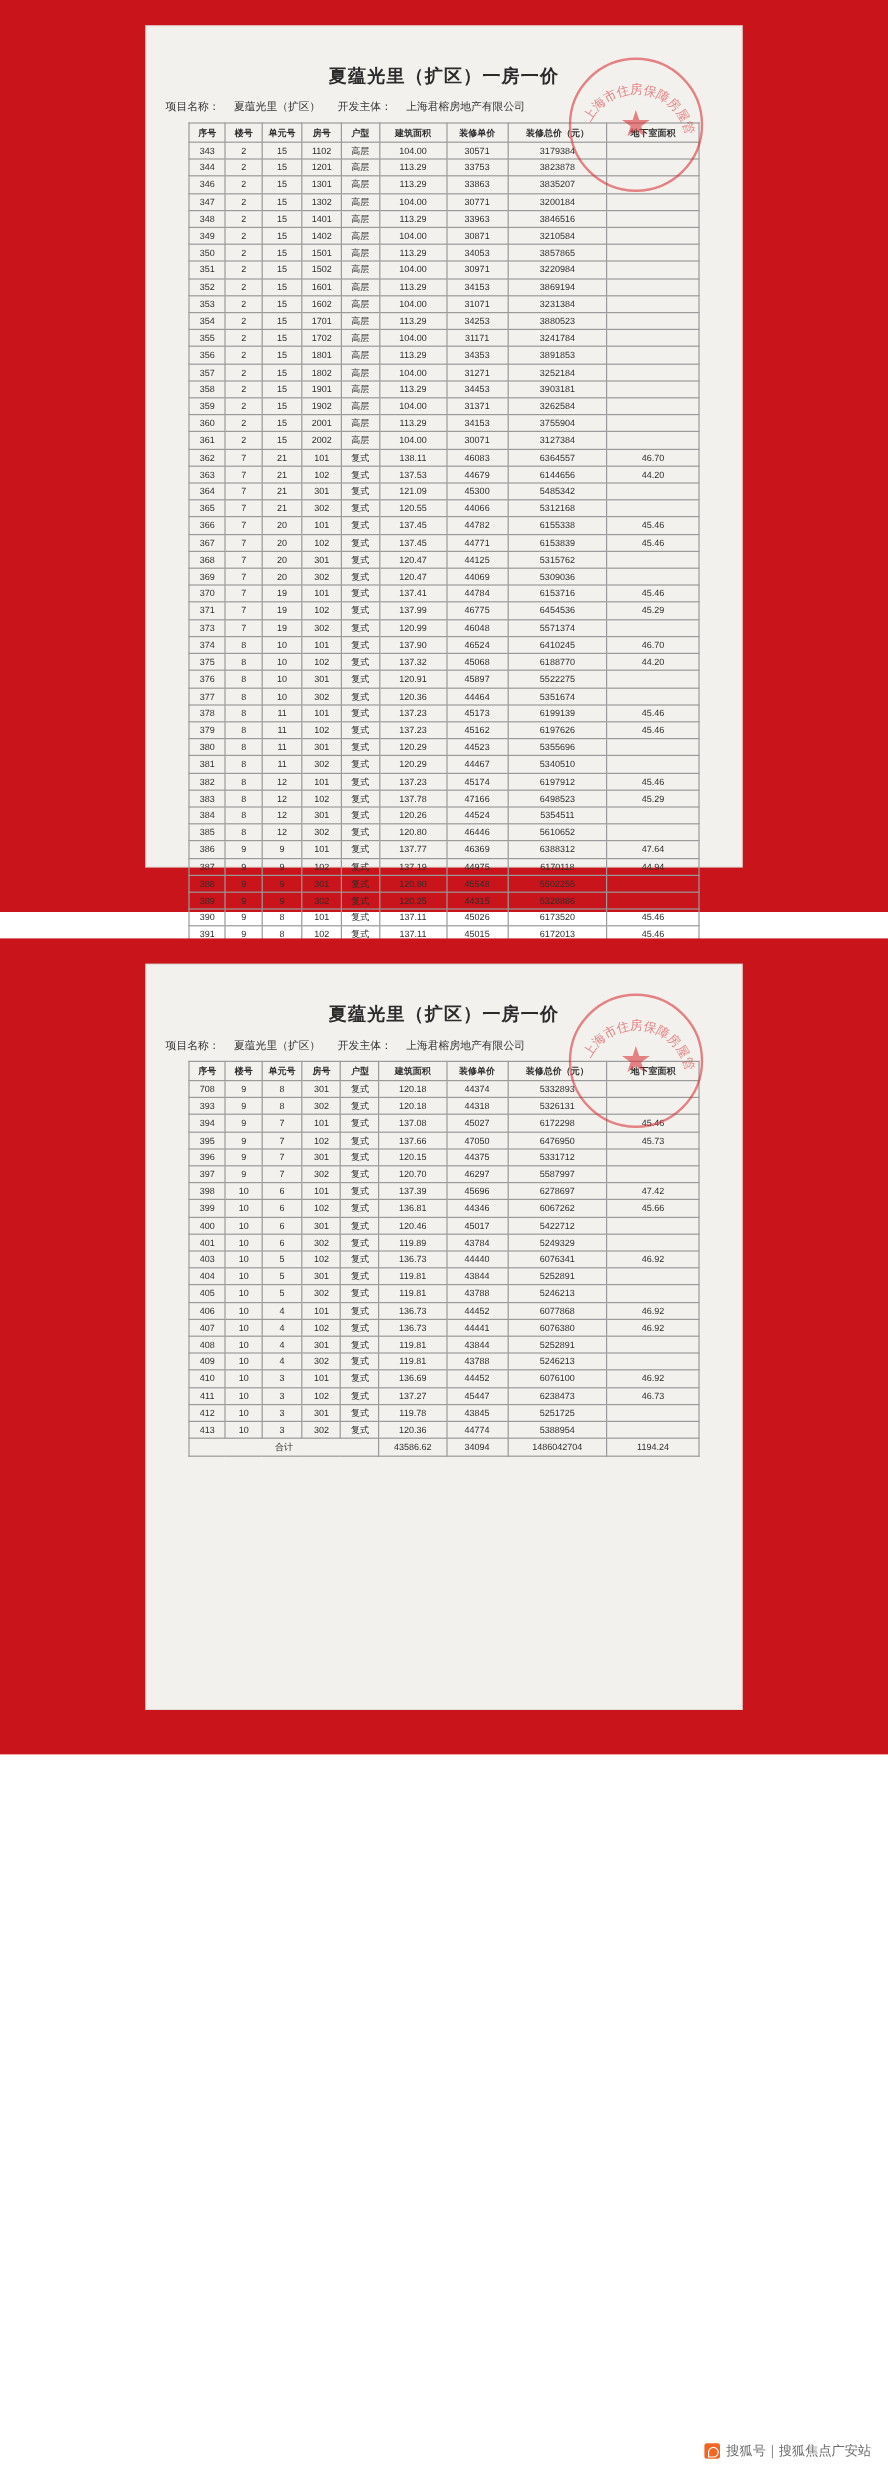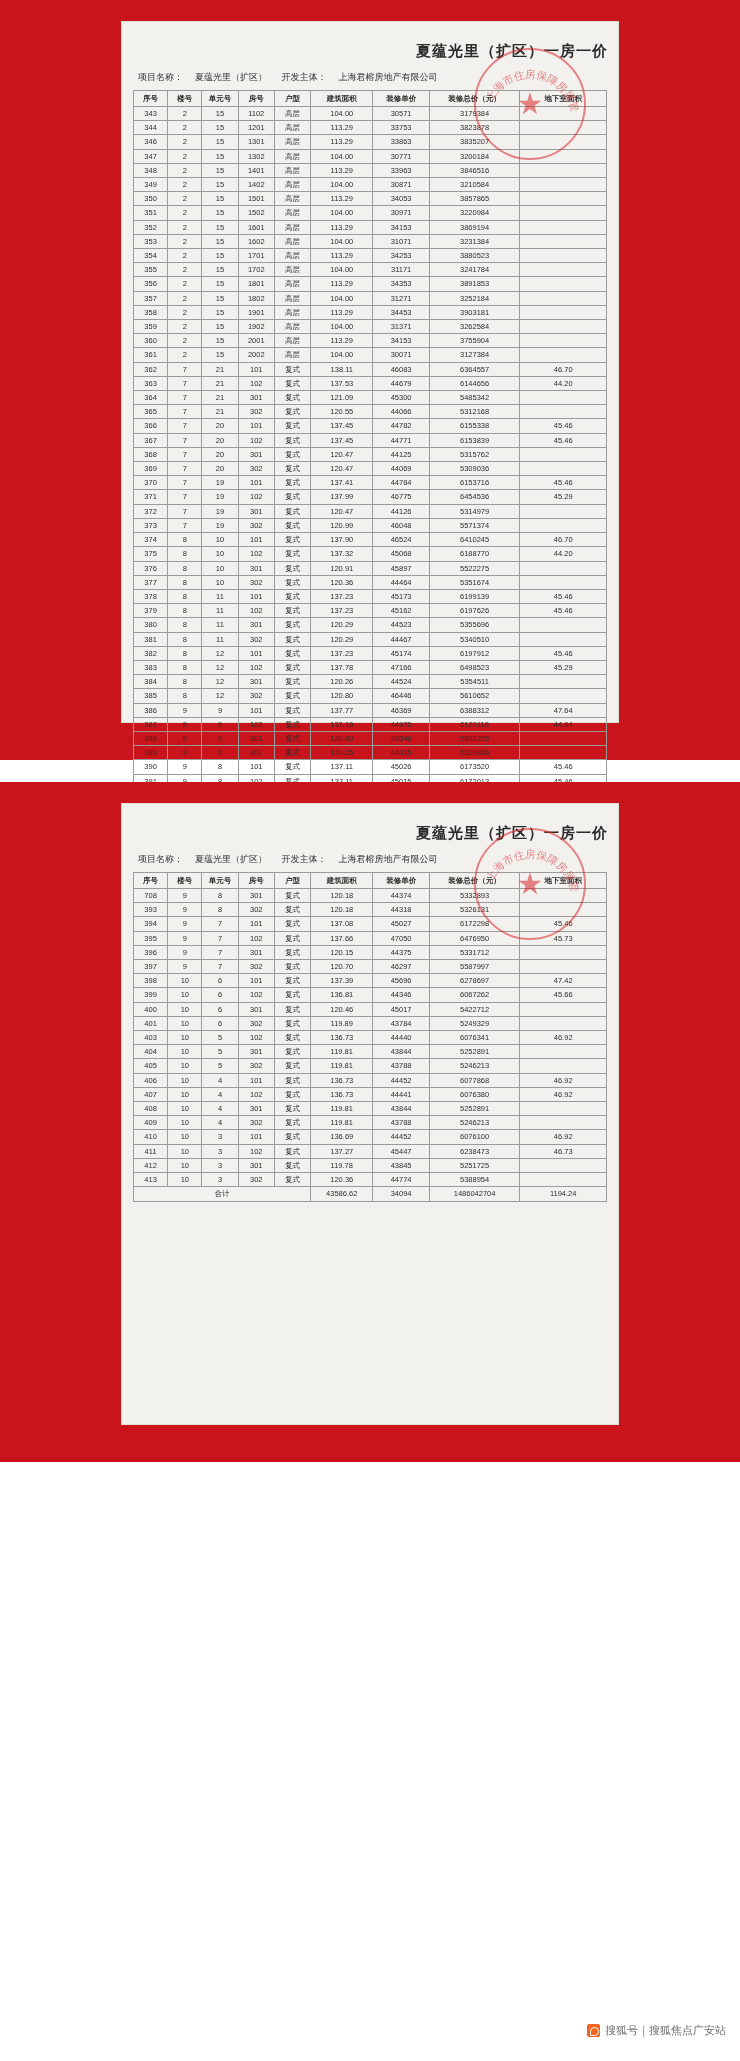--- a/index.html
+++ b/index.html
@@ -31,38 +31,38 @@
     margin: 0 auto;
     background: #f3f1ee;
     width: 496px;
     box-shadow: 0 0 0 1px #e2ded8;
     padding: 14px 10px 12px 10px;
   }
   .paper.p1 { height: 700px; }
   .paper.p2 { height: 620px; }
 
   .doc-title {
-    text-align: right;
+    text-align: center;
     font-size: 15px;
     font-weight: bold;
     color: #2b2b2b;
     letter-spacing: 1px;
-    margin: 6px 0 10px 0;
+    margin: 18px 0 10px 0;
     font-family: "Liberation Serif", serif;
   }
   .doc-sub {
     font-size: 9px;
     color: #333;
     margin-bottom: 6px;
   }
   .doc-sub span { margin: 0 6px; }
 
   table.pt {
     border-collapse: collapse;
-    width: 474px;
+    width: 426px;
     margin: 0 auto;
     font-size: 7.5px;
     color: #2e2e2e;
   }
   table.pt th, table.pt td {
     border: 1px solid #9a9a9a;
     text-align: center;
     padding: 0;
     height: 13.2px;
     line-height: 13.2px;
@@ -121,21 +121,21 @@
 
   
   .footer {
     position: absolute;
     left: 0;
     bottom: 0;
     width: 740px;
     height: 38px;
     background: #ffffff;
     display: flex;
-    align-items: flex-start;
+    align-items: center;
     justify-content: flex-end;
     padding-right: 14px;
   }
   .footer .fl {
     display: flex;
     align-items: center;
     font-size: 11px;
     color: #6b6b6b;
   }
   .footer .ficon {
@@ -497,31 +497,20 @@
               <td class="c1">7</td>
               <td class="c2">19</td>
               <td class="c3">102</td>
               <td class="c4">复式</td>
               <td class="c5">137.99</td>
               <td class="c6">46775</td>
               <td class="c7">6454536</td>
               <td class="c8">45.29</td>
             </tr>
             <tr>
-              <td class="c0">372</td>
-              <td class="c1">7</td>
-              <td class="c2">19</td>
-              <td class="c3">301</td>
-              <td class="c4">复式</td>
-              <td class="c5">120.47</td>
-              <td class="c6">44126</td>
-              <td class="c7">5314979</td>
-              <td class="c8"></td>
-            </tr>
-            <tr>
               <td class="c0">373</td>
               <td class="c1">7</td>
               <td class="c2">19</td>
               <td class="c3">302</td>
               <td class="c4">复式</td>
               <td class="c5">120.99</td>
               <td class="c6">46048</td>
               <td class="c7">5571374</td>
               <td class="c8"></td>
             </tr>

